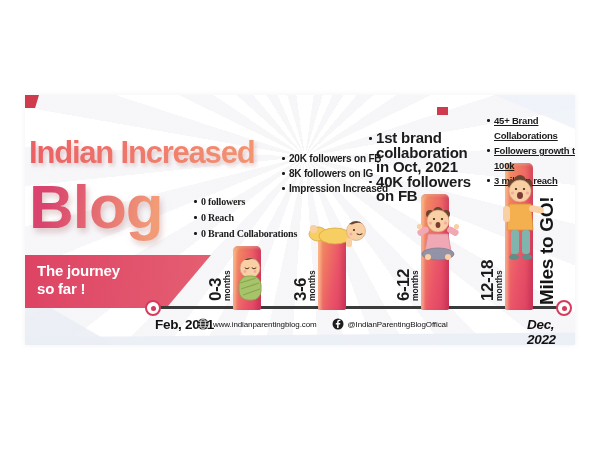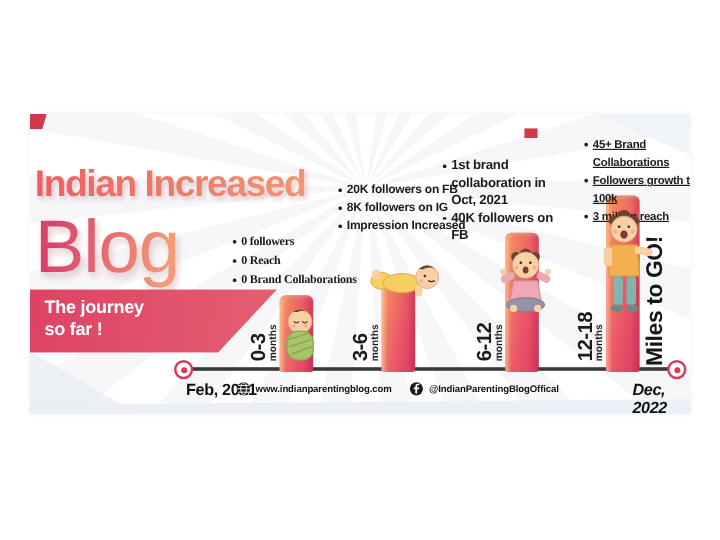--- a/index.html
+++ b/index.html
@@ -11,26 +11,26 @@
   .corner-bl{position:absolute;left:0;bottom:0;width:90px;height:52px;background:#e9edf4;clip-path:polygon(0 100%,100% 100%,0 0);opacity:.8;}
   .corner-tr{position:absolute;right:0;top:0;width:80px;height:34px;background:#edf1f7;clip-path:polygon(100% 0,100% 100%,0 0);opacity:.8;}
   .bottom-strip{position:absolute;left:0;bottom:0;width:100%;height:14px;background:#eaeef5;clip-path:polygon(0 45%,100% 10%,100% 100%,0 100%);opacity:.9;}
   .red-mark{position:absolute;background:#cf3a4d;}
   .red-mark.m1{left:0;top:0;width:14px;height:13px;clip-path:polygon(0 0,100% 0,72% 100%,0 100%);}
   .red-mark.m2{left:412px;top:12px;width:11px;height:8px;}
 
   .title1{position:absolute;left:4px;top:40px;font-size:31px;font-weight:800;letter-spacing:-1.2px;
     background:linear-gradient(90deg,#ec5f64,#f29472);-webkit-background-clip:text;background-clip:text;color:transparent;
     filter:drop-shadow(2px 3px 2px rgba(160,80,80,.28));white-space:nowrap;}
-  .title2{position:absolute;left:4px;top:76px;font-size:62px;font-weight:400;letter-spacing:-1px;
+  .title2{position:absolute;left:4px;top:76px;font-size:62px;font-weight:700;letter-spacing:-1px;
     background:linear-gradient(100deg,#d9436e 15%,#f29b77 90%);-webkit-background-clip:text;background-clip:text;color:transparent;
     filter:drop-shadow(2px 4px 3px rgba(160,80,80,.3));}
 
-  .ribbon{position:absolute;left:0;top:146px;width:186px;height:53px;background:linear-gradient(95deg,#dd4364,#e55f72);
-    clip-path:polygon(0 0,100% 0,76% 100%,0 100%);padding-left:20px;}
+  .ribbon{position:absolute;left:0;top:160px;width:186px;height:53px;background:linear-gradient(95deg,#dd4364,#e55f72);
+    clip-path:polygon(0 0,100% 0,76% 100%,0 100%);}
   .ribbon .rtext{position:absolute;left:12px;top:7px;color:#ffffff;font-weight:800;font-size:15px;line-height:18px;letter-spacing:-.2px;}
 
   .timeline{position:absolute;left:127px;top:211px;width:411px;height:3px;background:#3a3a3a;}
   .ring{position:absolute;width:12px;height:12px;border:2.5px solid #d63b5b;background:#ffffff;border-radius:50%;top:205px;}
   .ring::after{content:"";position:absolute;left:3.5px;top:3.5px;width:5px;height:5px;background:#d63b5b;border-radius:50%;}
   .ring.left{left:120px;}
   .ring.right{left:531px;}
 
   .bar{position:absolute;width:28px;background:linear-gradient(100deg,#f4925f 5%,#ea5468 60%,#da3c61 100%);
     border-radius:5px 5px 2px 2px;bottom:35px;box-shadow:inset -4px 2px 4px rgba(120,0,40,.18), inset 3px 2px 3px rgba(255,220,180,.5);}
@@ -47,30 +47,30 @@
   .bar-label.l3{left:371px;top:206px;}
   .bar-label.l4{left:455px;top:206px;}
   .miles{position:absolute;left:511px;top:210px;transform:rotate(-90deg);transform-origin:left top;
     white-space:nowrap;font-size:19px;font-weight:800;color:#151515;letter-spacing:-.3px;}
 
   .bullets{position:absolute;margin:0;padding:0;list-style:none;color:#1b1b1b;font-weight:700;}
   .bullets li{position:relative;padding-left:7px;letter-spacing:-.2px;}
   .bullets li::before{content:"";position:absolute;left:0;top:6px;width:2.6px;height:2.6px;background:#1b1b1b;border-radius:50%;}
   .bullets.s1{left:169px;top:99px;width:122px;font-size:10px;line-height:16px;font-family:Liberation Serif, serif;}
   .bullets.s2{left:257px;top:56px;width:118px;font-size:10px;line-height:15px;}
-  .bullets.s3{left:344px;top:36px;width:104px;font-size:11px;line-height:14.5px;}
+  .bullets.s3{left:344px;top:36px;width:104px;font-size:15px;line-height:14.5px;}
   .bullets.s4{left:462px;top:18px;width:112px;font-size:9.5px;line-height:15px;text-decoration:underline;}
 
   .date{position:absolute;font-size:13.5px;font-weight:800;color:#111;letter-spacing:-.3px;padding-left:32px;}
   .date.start{left:98px;top:222px;}
   .date.end{left:470px;top:222px;font-style:italic;}
 
   .footer{position:absolute;left:172px;top:223px;display:flex;align-items:center;gap:15px;}
   .footer .item{display:flex;align-items:center;gap:4px;}
-  .footer .txt{font-size:8px;font-weight:700;color:#111;letter-spacing:-.1px;white-space:nowrap;}
+  .footer .txt{font-size:8px;font-weight:400;color:#111;letter-spacing:-.1px;white-space:nowrap;}
   .footer svg{display:block;}
 
   .illu{position:absolute;}
 </style>
 </head>
 <body>
 
 <div class="board">
   <div class="sunburst"></div>
   <div class="corner-bl"></div>

